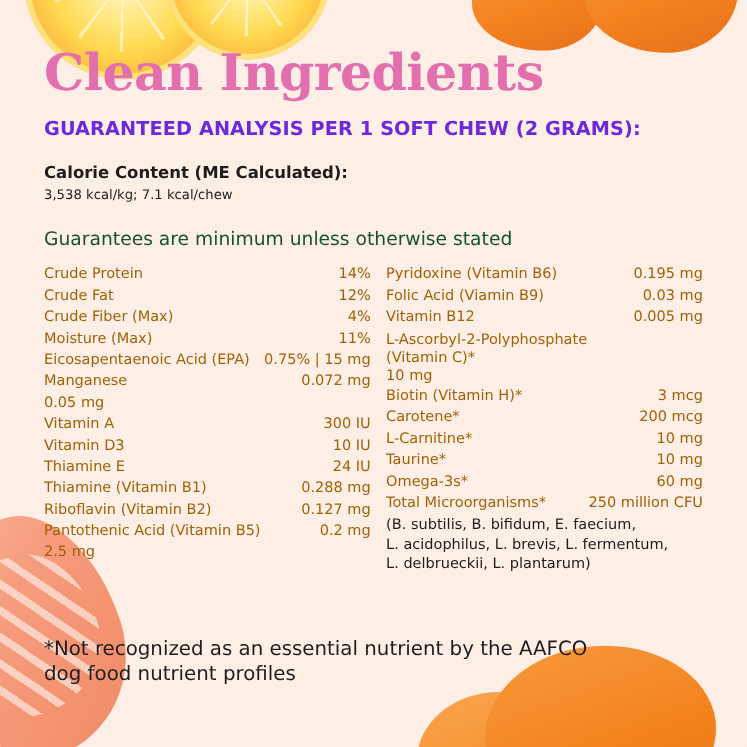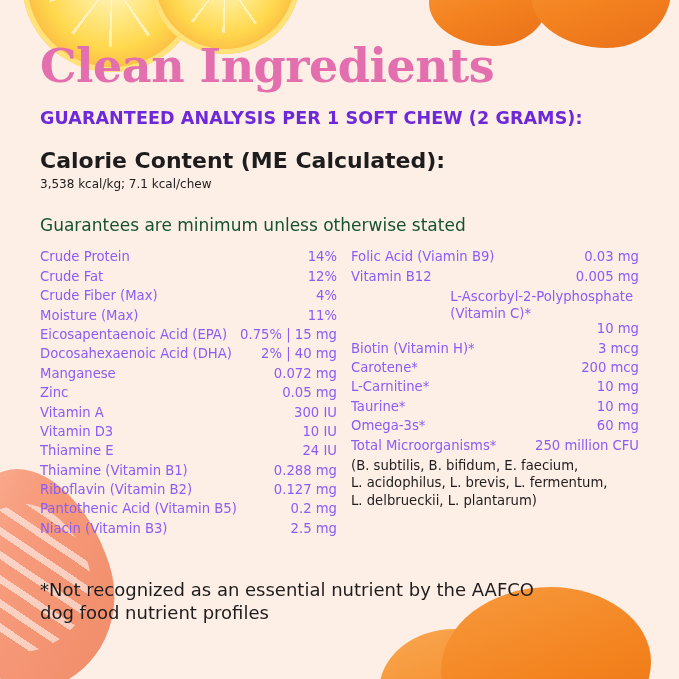--- a/index.html
+++ b/index.html
@@ -94,21 +94,21 @@
   .subtitle {
     font-weight: bold;
     font-size: 17.5px;
     color: #6d28d9;
     letter-spacing: 0.1px;
     margin: 0 0 20px 0;
   }
 
   .calorie-head {
     font-weight: bold;
-    font-size: 22px;
+    font-size: 15px;
     color: #1d1d1d;
     margin: 0 0 4px 0;
   }
   .calorie-value {
     font-size: 12px;
     color: #1d1d1d;
     margin: 0 0 24px 0;
   }
 
   .guarantee-note {
@@ -120,23 +120,23 @@
   .cols {
     display: flex;
     gap: 14px;
   }
   .col { flex: 1 1 0; }
   .col-left { max-width: 302px; }
   .col-right { max-width: 288px; }
 
   .row {
     display: flex;
-    align-items: flex-end;
+    align-items: flex-start;
     font-size: 13.2px;
-    color: #8b5cf6;
+    color: #a16207;
     line-height: 1.0;
     padding: 3.1px 0;
     white-space: nowrap;
   }
   .row .name { flex: 1 1 auto; padding-right: 6px; }
   .row .val { flex: 0 0 auto; text-align: right; }
 
   .row.wrap { white-space: normal; flex-direction: column; }
   .row.wrap .name { white-space: normal; line-height: 1.25; }
 
@@ -198,29 +198,24 @@
       </div>
       <div class="row">
         <span class="name">Moisture (Max)</span>
         <span class="val">11%</span>
       </div>
       <div class="row">
         <span class="name">Eicosapentaenoic Acid (EPA)</span>
         <span class="val">0.75% | 15 mg</span>
       </div>
       <div class="row">
-        <span class="name">Docosahexaenoic Acid (DHA)</span>
-        <span class="val">2% | 40 mg</span>
-      </div>
-      <div class="row">
         <span class="name">Manganese</span>
         <span class="val">0.072 mg</span>
       </div>
       <div class="row">
-        <span class="name">Zinc</span>
         <span class="val">0.05 mg</span>
       </div>
       <div class="row">
         <span class="name">Vitamin A</span>
         <span class="val">300 IU</span>
       </div>
       <div class="row">
         <span class="name">Vitamin D3</span>
         <span class="val">10 IU</span>
       </div>
@@ -234,26 +229,29 @@
       </div>
       <div class="row">
         <span class="name">Riboflavin (Vitamin B2)</span>
         <span class="val">0.127 mg</span>
       </div>
       <div class="row">
         <span class="name">Pantothenic Acid (Vitamin B5)</span>
         <span class="val">0.2 mg</span>
       </div>
       <div class="row">
-        <span class="name">Niacin (Vitamin B3)</span>
         <span class="val">2.5 mg</span>
       </div>
     </div>
 
     <div class="col col-right">
+      <div class="row">
+        <span class="name">Pyridoxine (Vitamin B6)</span>
+        <span class="val">0.195 mg</span>
+      </div>
       <div class="row">
         <span class="name">Folic Acid (Viamin B9)</span>
         <span class="val">0.03 mg</span>
       </div>
       <div class="row">
         <span class="name">Vitamin B12</span>
         <span class="val">0.005 mg</span>
       </div>
       <div class="row wrap">
         <span class="name" style="white-space: pre-line;">L-Ascorbyl-2-Polyphosphate

